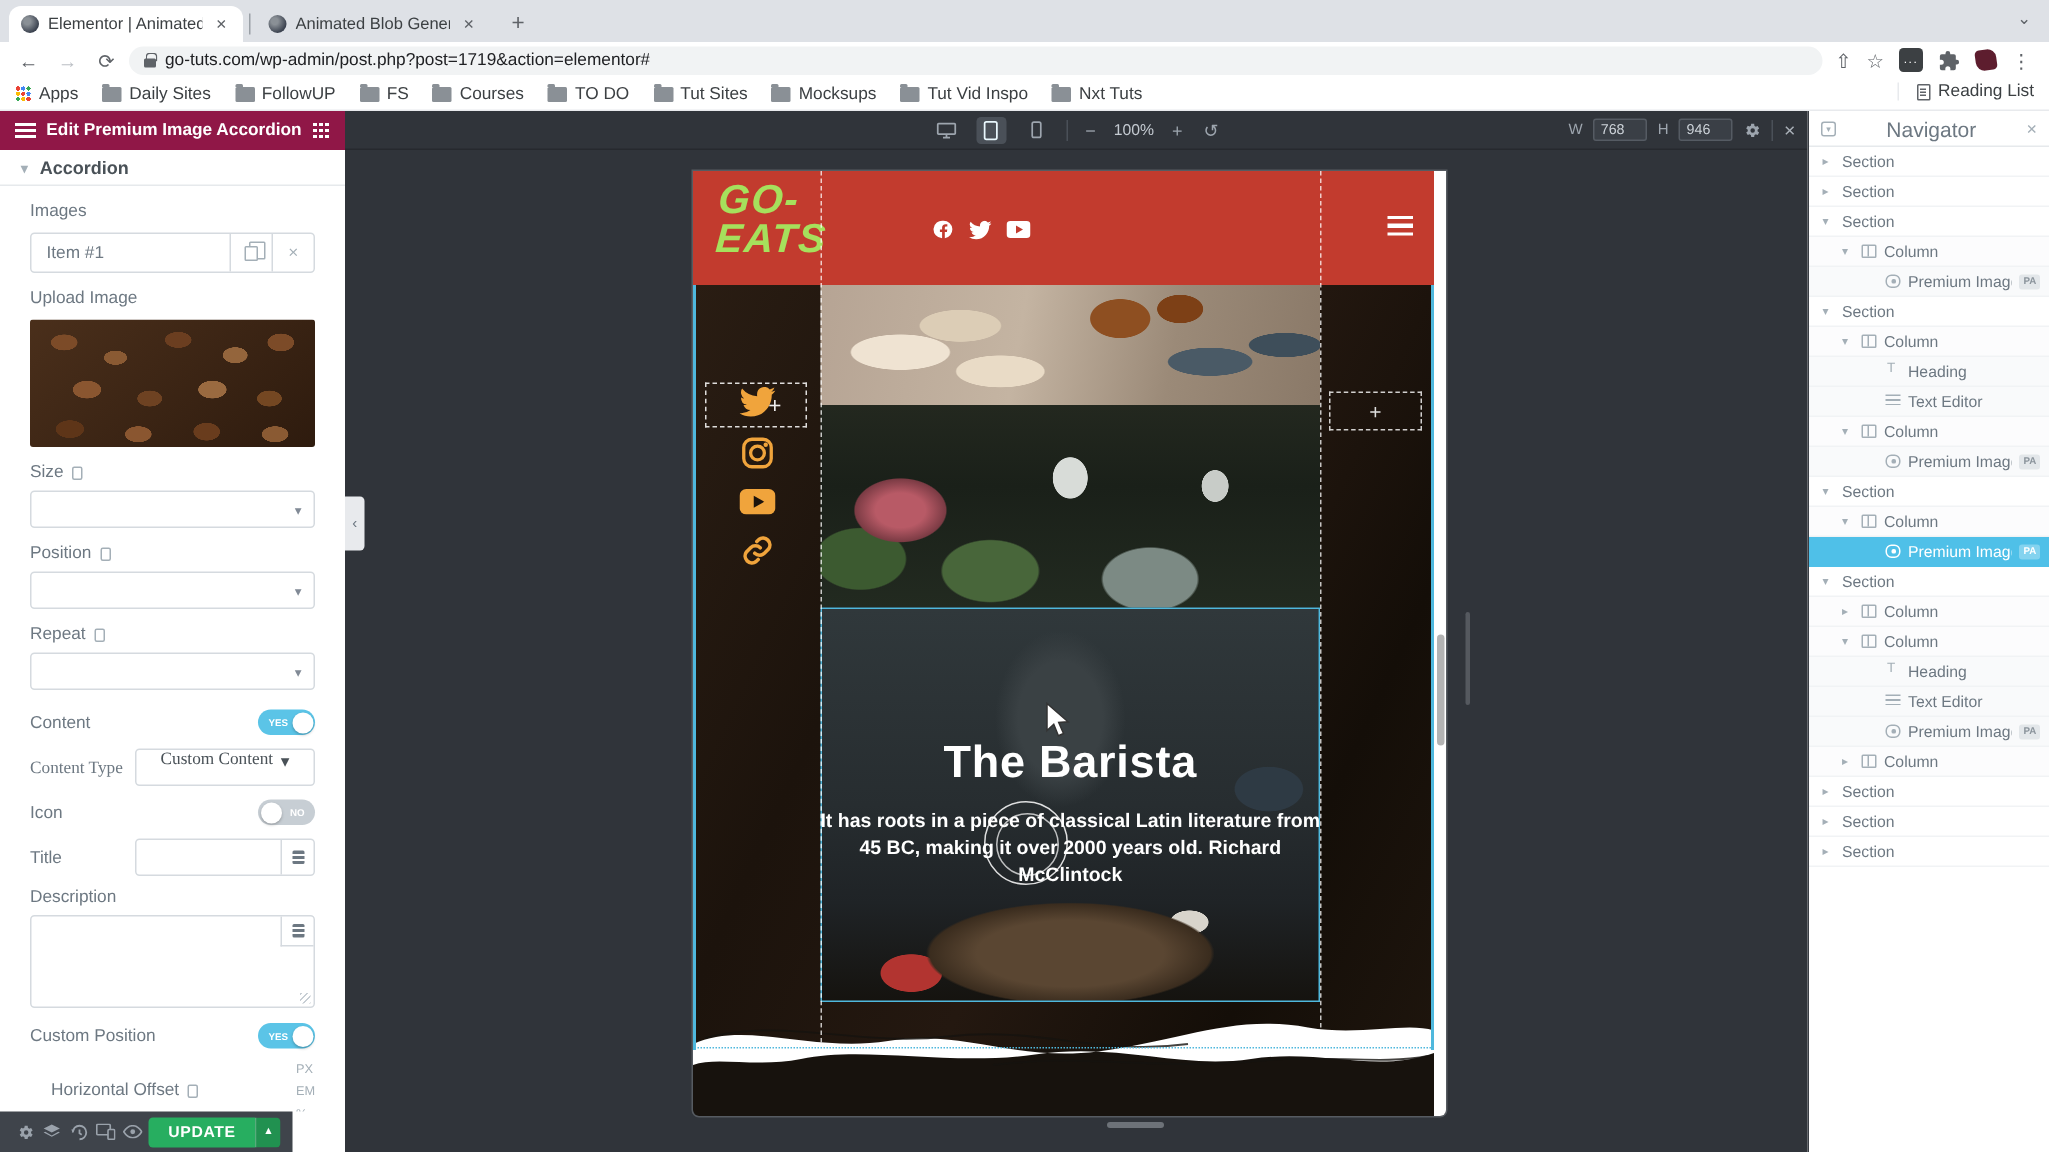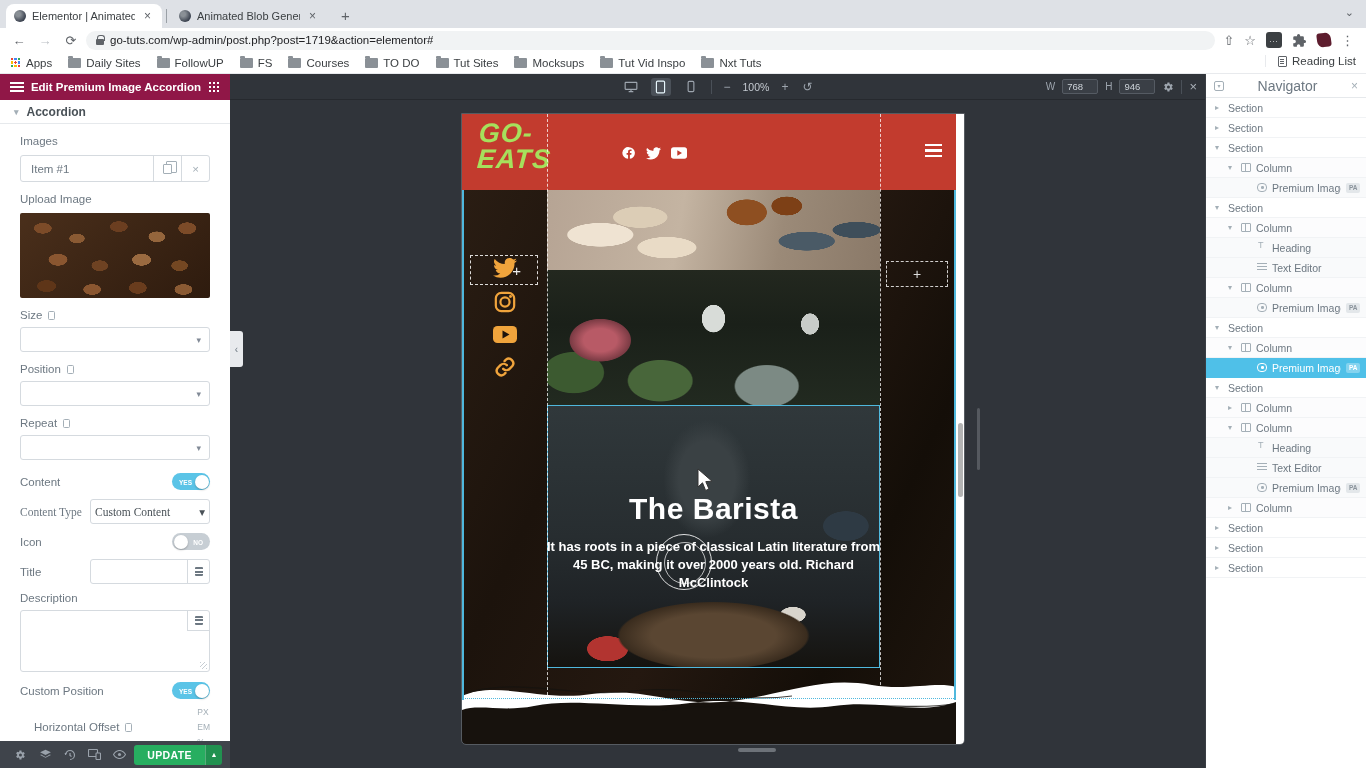--- a/index.html
+++ b/index.html
@@ -77,35 +77,35 @@
   .row { display:flex; align-items:center; justify-content:space-between; padding:0 20px; margin-top:13px; }
   .row .lbl { margin-top:0; }
   .toggle { width:38px; height:17px; border-radius:9px; position:relative; font-size:6.5px; font-weight:bold; color:#fff; }
   .toggle.on { background:#5bc4e7; }
   .toggle.on .knob { right:1.5px; }
   .toggle.on .tg-txt { position:absolute; left:7px; top:5.5px; }
   .toggle.off { background:#c7ced4; }
   .toggle.off .knob { left:1.5px; }
   .toggle.off .tg-txt { position:absolute; right:7px; top:5.5px; color:#fff; }
   .knob { position:absolute; top:1.5px; width:14px; height:14px; background:#fff; border-radius:50%; box-shadow:0 1px 2px rgba(0,0,0,.25); }
-  .mini-select { width:120px; height:25px; border:1px solid #d5dadf; border-radius:3px; display:flex; align-items:center; padding:0 4px; font-size:11.5px; color:#495157; }
+  .mini-select { width:120px; height:25px; border:1px solid #d5dadf; border-radius:3px; display:flex; padding:0 16px; font-size:11.5px; color:#495157; }
   .mini-select .sel-val { flex:1; }
   .input-wrap { width:120px; height:25px; border:1px solid #d5dadf; border-radius:3px; display:flex; align-items:center; }
   .input-wrap .inp { flex:1; height:100%; border:none; outline:none; font-size:11.5px; padding:0 6px; min-width:0; background:transparent; }
   .dyn-btn { width:22px; height:100%; border-left:1px solid #d5dadf; display:flex; align-items:center; justify-content:center; }
   .db-ico { width:8px; height:9px; background:linear-gradient(#6d7882 0 2px, transparent 2px 3.5px, #6d7882 3.5px 5.5px, transparent 5.5px 7px, #6d7882 7px 9px); border-radius:1px; }
   .textarea { margin:6px 20px 0; height:62px; border:1px solid #d5dadf; border-radius:3px; position:relative; background:#fff; }
   .textarea .dyn-corner { position:absolute; right:0; top:0; width:22px; height:20px; border-left:1px solid #d5dadf; border-bottom:1px solid #d5dadf; display:flex; align-items:center; justify-content:center; }
   .textarea .rsz { position:absolute; right:2px; bottom:2px; width:7px; height:7px; background:repeating-linear-gradient(135deg,#c7ced4 0 1px,transparent 1px 3px); }
   .units { font-size:8.5px; color:#a4afb7; display:flex; gap:5px;flex-direction:column; }
   .slider-row { display:flex; align-items:center; gap:10px; padding:0 20px; margin-top:10px; }
   .slider { flex:1; height:2px; background:#d5dadf; border-radius:1px; position:relative; }
   .sl-knob { position:absolute; top:-7px; width:15px; height:15px; border-radius:50%; background:#fff; border:1px solid #d5dadf; box-shadow:0 1px 3px rgba(0,0,0,.2); }
   .num-box { width:42px; height:25px; border:1px solid #d5dadf; border-radius:3px; font-size:11.5px; color:#495157; text-align:left; padding:0 6px; outline:none; background:#fff; }
-  .panel-footer { position:absolute; left:0; bottom:0; width:230px; height:27px; background:#3f444b; display:flex; align-items:center; padding:0 8px; gap:0; }
+  .panel-footer { position:absolute; left:0; bottom:0; width:195px; height:27px; background:#3f444b; display:flex; align-items:center; padding:0 8px; gap:0; }
   .pf-ico { width:30px; display:flex; justify-content:center; color:#9aa2ab; }
   .pf-ico svg { display:block; }
   .update-grp { margin-left:2px; display:flex; height:20px; }
   .update-btn { background:#27ae60; color:#fff; font-size:10.5px; font-weight:bold; letter-spacing:.4px; border:none; border-radius:3px 0 0 3px; padding:0 13px; height:20px; }
   .update-caret { width:17px; background:#219150; color:#fff; border-radius:0 3px 3px 0; display:flex; align-items:center; justify-content:center; font-size:7px; border-left:1px solid rgba(255,255,255,.25); }
   .collapse-handle { position:absolute; left:230px; top:331px; width:13px; height:36px; background:#e8eaed; border-radius:0 3px 3px 0; display:flex; align-items:center; justify-content:center; color:#6d7882; font-size:10px; z-index:6; }
 
   
   .workspace { position:absolute; left:230px; top:74px; width:975px; height:694px; background:#30343a; }
   .ws-toolbar { position:absolute; left:0; top:0; width:975px; height:26px; display:flex; align-items:center; border-bottom:1px solid rgba(0,0,0,.2); }

